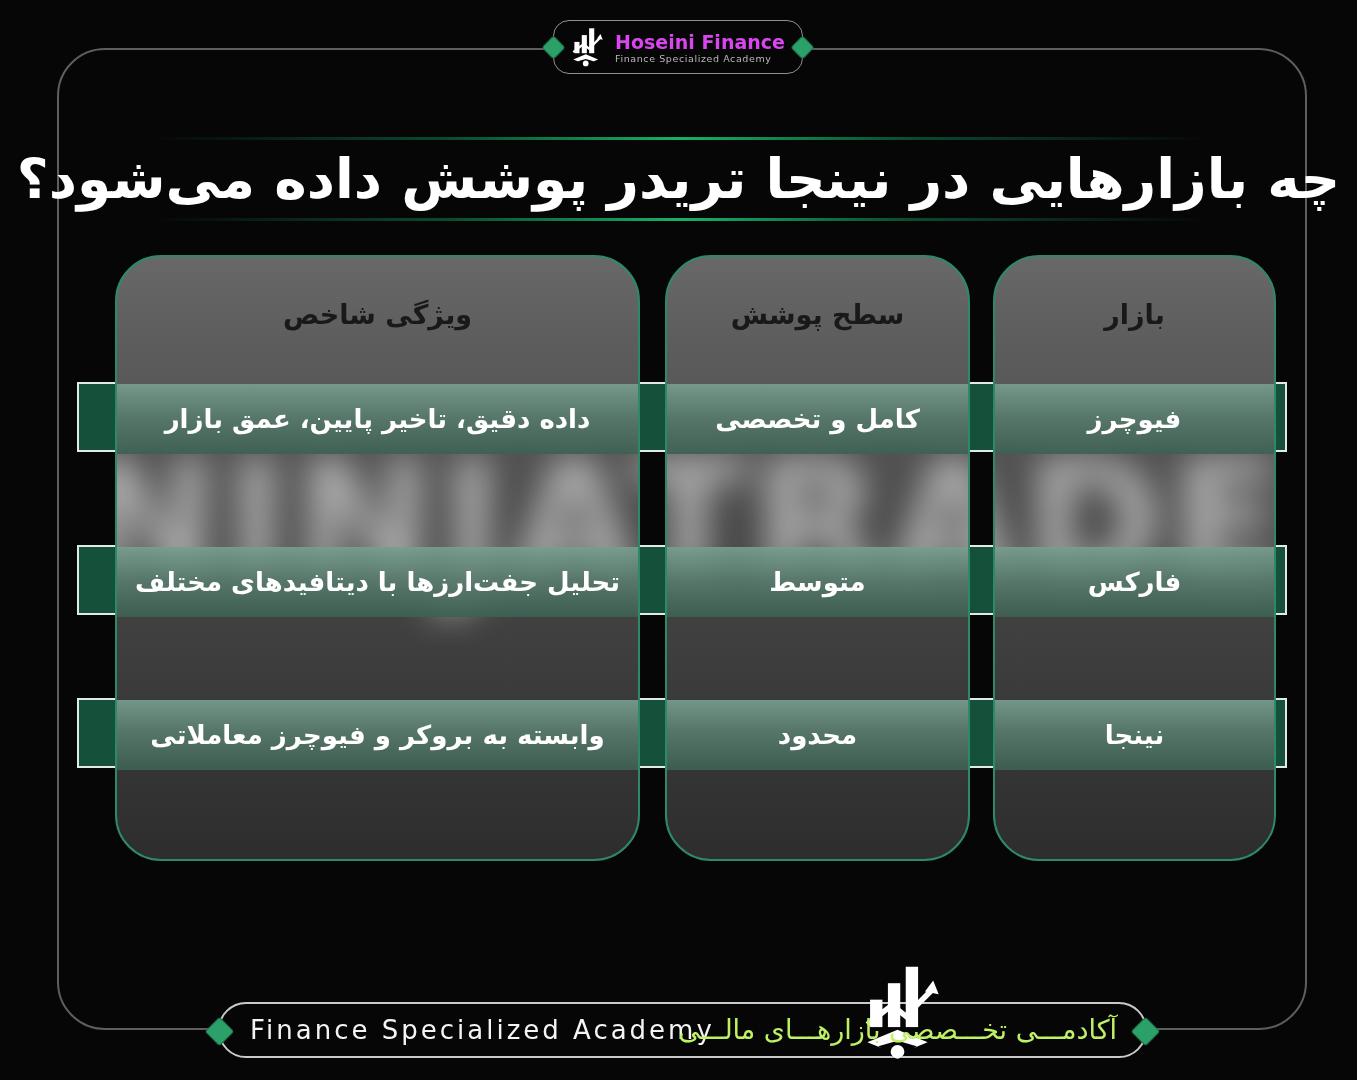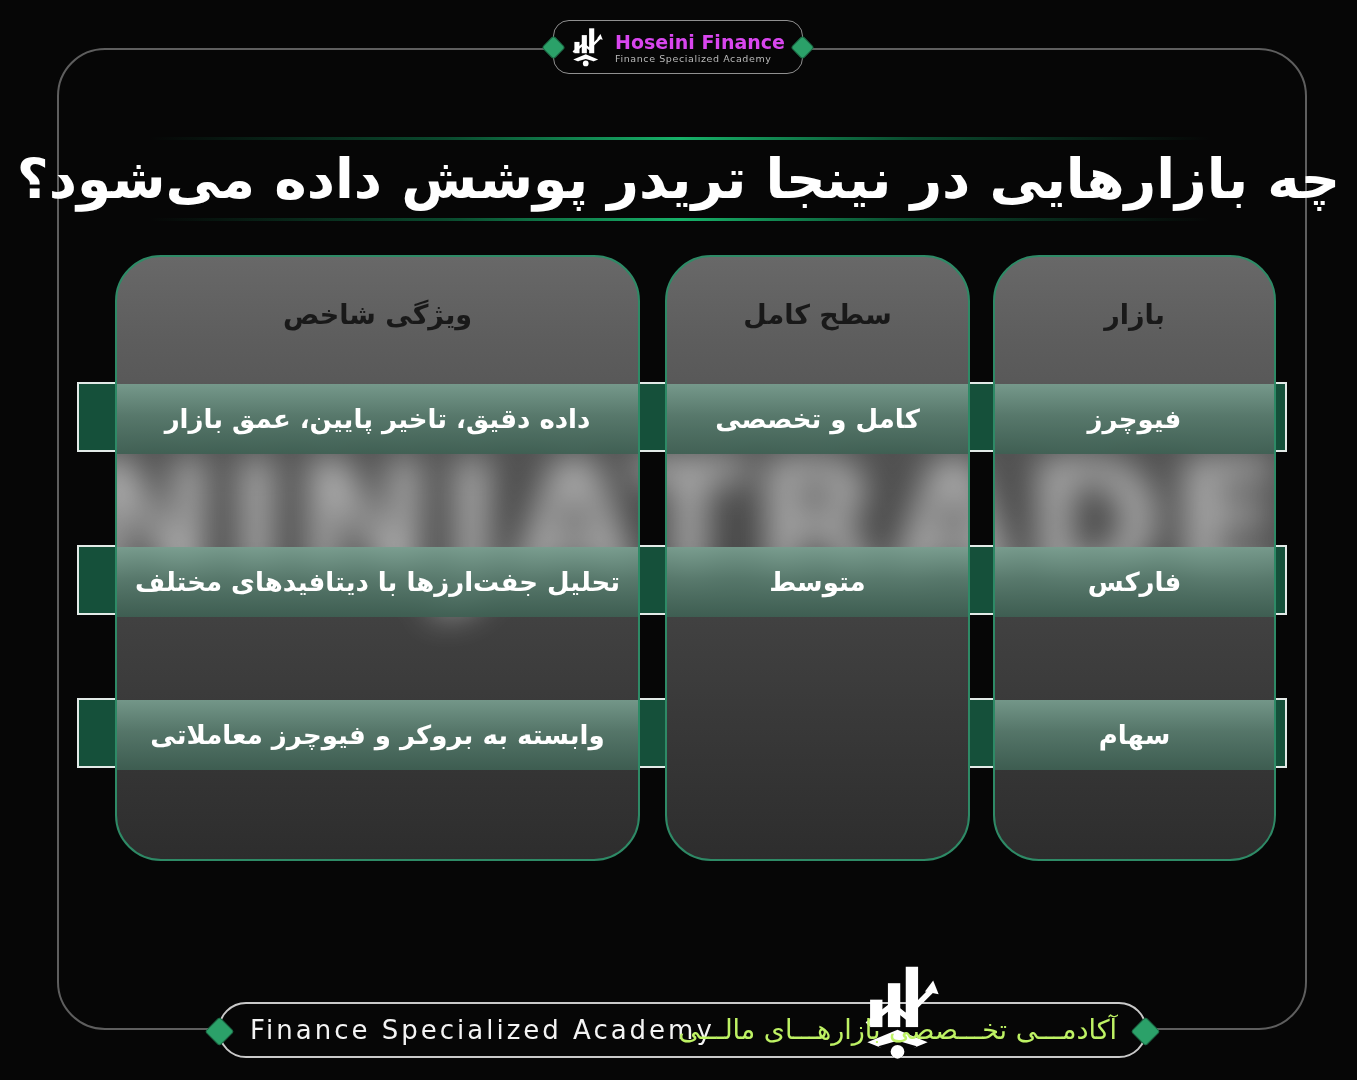--- a/index.html
+++ b/index.html
@@ -155,31 +155,32 @@
     <div class="card feature">
       <div class="wm">NINJATRADER</div>
       <div class="card-header">ویژگی شاخص</div>
       <div class="card-band b0">داده دقیق، تاخیر پایین، عمق بازار</div>
       <div class="card-band b1">تحلیل جفت‌ارزها با دیتافیدهای مختلف</div>
       <div class="card-band b2">وابسته به بروکر و فیوچرز معاملاتی</div>
     </div>
 
     <div class="card coverage">
       <div class="wm">NINJATRADER</div>
-      <div class="card-header">سطح کامل</div>
+      <div class="card-header">سطح پوشش</div>
       <div class="card-band b0">کامل و تخصصی</div>
       <div class="card-band b1">متوسط</div>
+      <div class="card-band b2">محدود</div>
     </div>
 
     <div class="card market">
       <div class="wm">NINJATRADER</div>
       <div class="card-header">بازار</div>
       <div class="card-band b0">فیوچرز</div>
       <div class="card-band b1">فارکس</div>
-      <div class="card-band b2">سهام</div>
+      <div class="card-band b2">نینجا</div>
     </div>
 
   </div>
 
   <div class="footer-pill">
     <div class="diamond footer-left"></div>
     <div class="footer-en">Finance Specialized Academy</div>
     <svg class="footer-logo" viewBox="0 0 60 70" fill="none">
       <rect x="6" y="26" width="9" height="20" fill="#fff"></rect>
       <rect x="19" y="14" width="9" height="32" fill="#fff"></rect>

